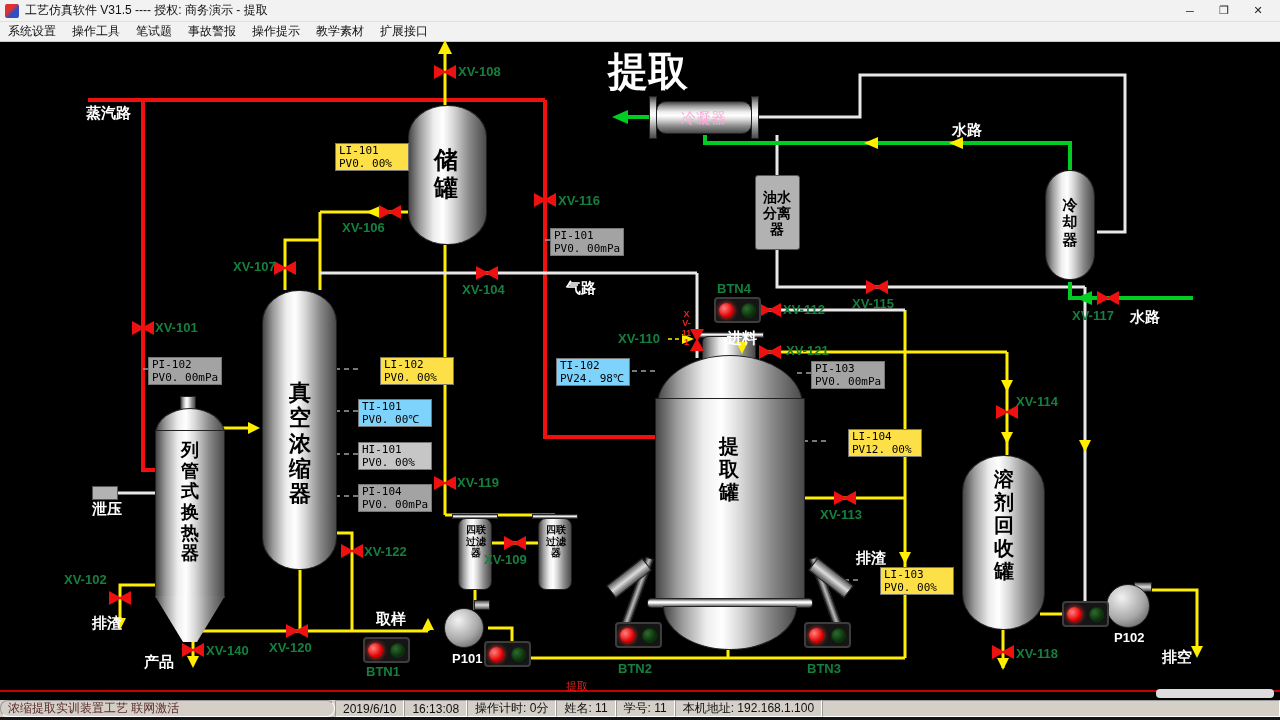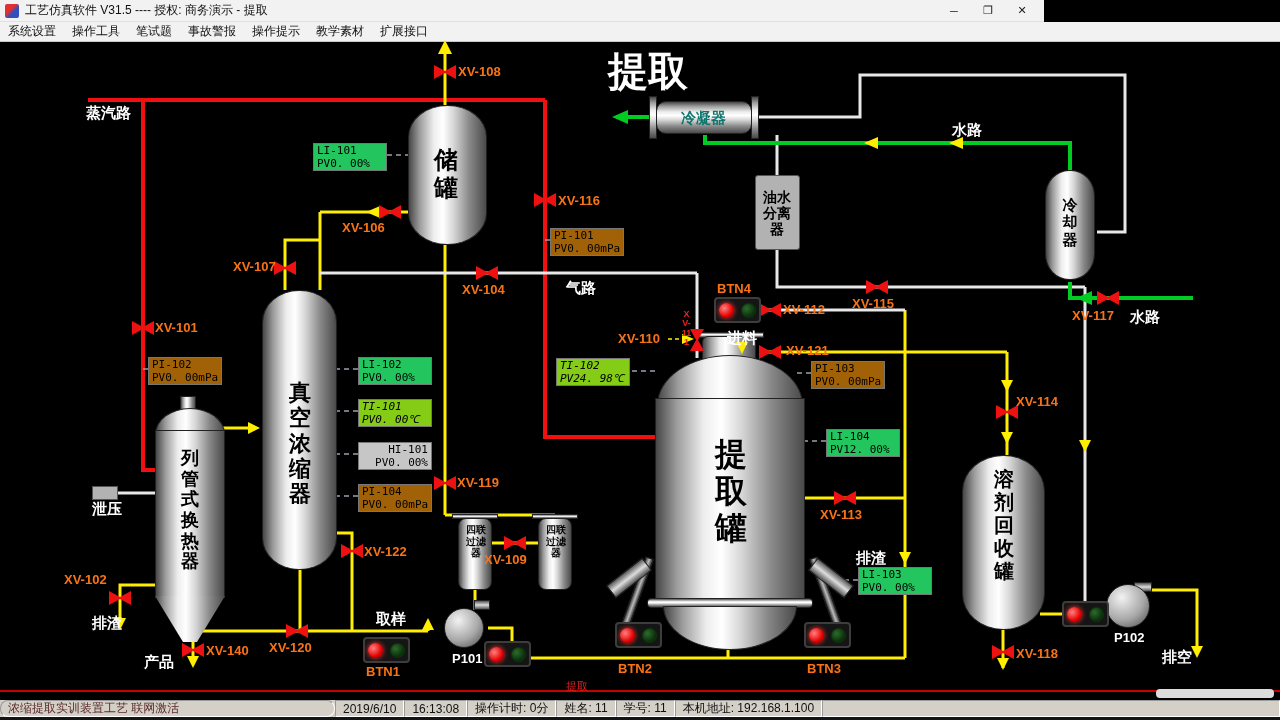--- a/index.html
+++ b/index.html
@@ -1,56 +1,56 @@
 <!DOCTYPE html>
 <html><head>
 <meta charset="utf-8">
 <style>
   html,body{margin:0;padding:0;background:#444;font-family:"Liberation Sans",sans-serif;}
   #root{position:relative;width:1280px;height:720px;overflow:hidden;background:#000;}
 
   
-  .titlebar{position:absolute;left:0;top:0;width:1044px;height:22px;background:#f2f2f2;display:flex;align-items:center;gap:6px;padding:0 5px;box-sizing:border-box;border-bottom:1px solid #e0e0e0;}
+  .titlebar{position:absolute;left:0;top:0;width:1280px;height:22px;background:#f2f2f2;display:flex;align-items:center;gap:6px;padding:0 5px;box-sizing:border-box;border-bottom:1px solid #e0e0e0;}
   .app-icon{width:14px;height:14px;border-radius:2px;background:linear-gradient(135deg,#e03030 0 40%,#3050c0 60% 100%);flex:0 0 auto;}
   .title-text{flex:1;font-size:12px;color:#101010;white-space:nowrap;overflow:hidden;}
   .winbtns{display:flex;height:100%;}
   .winbtn{width:34px;height:100%;display:flex;align-items:center;justify-content:center;font-size:11px;color:#222;}
   .menubar{position:absolute;left:0;top:22px;width:1280px;height:20px;background:#f2f2f2;border-bottom:1px solid #c8c8c8;display:flex;align-items:center;box-sizing:border-box;}
   .menu-item{font-size:12px;color:#101010;padding:0 8px;white-space:nowrap;}
   .canvas-bg{position:absolute;left:0;top:42px;width:1280px;height:658px;background:#000;}
 
   .pipes,.overlay{position:absolute;left:0;top:0;width:1280px;height:720px;pointer-events:none;}
 
   
   .vessel{position:absolute;background:linear-gradient(90deg,#474747,#9c9c9c 14%,#ededed 32%,#ffffff 44%,#d6d6d6 58%,#8a8a8a 78%,#4a4a4a);border:1px solid #222;box-sizing:border-box;}
   .vessel.h{background:linear-gradient(180deg,#474747,#9c9c9c 14%,#ededed 32%,#ffffff 44%,#d6d6d6 58%,#8a8a8a 78%,#4a4a4a);}
   .flat{position:absolute;background:#b2b2b2;border:1px solid #555;box-sizing:border-box;}
   .vtext{position:absolute;color:#000;font-weight:bold;text-align:center;word-break:break-all;line-height:1.15;}
-  .htext{position:absolute;color:#0f766e;font-weight:bold;white-space:nowrap;}
+  .htext{position:absolute;color:#f9a8d4;font-weight:normal;white-space:nowrap;}
   .leg{position:absolute;width:9px;background:linear-gradient(90deg,#333,#bbb,#333);border:1px solid #222;box-sizing:border-box;}
   .noz{position:absolute;height:16px;background:linear-gradient(0deg,#555,#ddd,#555);border:1px solid #222;box-sizing:border-box;}
   .pump{position:absolute;border-radius:50%;background:radial-gradient(circle at 35% 30%,#f2f2f2,#a8a8a8 55%,#525252 95%);border:1px solid #222;box-sizing:border-box;}
   .pumpout{position:absolute;background:linear-gradient(0deg,#555,#ddd,#555);border:1px solid #222;box-sizing:border-box;}
 
   
   .valve{position:absolute;width:22px;height:14px;background:#ee1111;clip-path:polygon(0 0,50% 43%,100% 0,100% 100%,50% 57%,0 100%);}
   .valve.vert{transform:rotate(90deg);}
-  .vtag{position:absolute;color:#f97316;font-weight:bold;font-size:13px;white-space:nowrap;}
+  .vtag{position:absolute;color:#15803d;font-weight:bold;font-size:13px;white-space:nowrap;}
   .flabel{position:absolute;color:#fff;font-weight:bold;font-size:15px;white-space:nowrap;}
   .btnbox{position:absolute;width:47px;height:26px;background:#151515;border:2px solid #3d3d3d;border-radius:4px;display:flex;align-items:center;justify-content:space-around;box-sizing:border-box;}
   .lamp{width:15px;height:15px;border-radius:50%;}
   .lamp.red{background:radial-gradient(circle at 35% 35%,#ff8080,#e60000 60%,#700000);box-shadow:0 0 5px #ff3333;}
   .lamp.green{background:radial-gradient(circle at 35% 35%,#2e6a2e,#0a2d0a 70%);border:1px solid #0a3a0a;box-sizing:border-box;}
 
   
   .inst{position:absolute;border:1px solid #777;color:#000;font-family:"DejaVu Sans Mono",monospace;font-size:11px;line-height:1.2;padding:0 3px;min-width:66px;}
   .inst .t,.inst .v{white-space:nowrap;}
-  .inst.level{background:#22c55e;}
-  .inst.pressure{background:#a16207;}
-  .inst.temp{background:#84cc16;font-style:italic;}
+  .inst.level{background:#fde047;margin-left:22px;}
+  .inst.pressure{background:#a3a3a3;}
+  .inst.temp{background:#7dd3fc;}
   .inst.other{background:#c6c6c6;}
 
   .bigtitle{position:absolute;left:608px;top:44px;color:#fff;font-size:40px;font-weight:bold;}
   .xv111{position:absolute;left:681px;top:310px;width:11px;color:#ee2222;font-size:9px;font-weight:bold;word-break:break-all;line-height:1.05;text-align:center;}
   .banner-line{position:absolute;left:0;top:690px;width:1280px;height:2px;background:#c40000;}
   .banner-text{position:absolute;left:566px;top:679px;color:#e02020;font-size:11px;}
   .scrollpill{position:absolute;left:1156px;top:689px;width:118px;height:9px;background:#dcdcdc;border-radius:4px;}
 
   
   .statusbar{position:absolute;left:0;top:700px;width:1280px;height:17px;background:#d4d0c8;display:flex;align-items:stretch;font-size:12px;color:#111;box-sizing:border-box;}
@@ -174,41 +174,41 @@
   <div class="vessel" style="left:1045px;top:170px;width:50px;height:110px;border-radius:24px/26px;"></div>
   <div class="vtext" style="left:1061px;top:196px;width:18px;font-size:15px;">冷却器</div>
 
   <div class="vessel" style="left:262px;top:290px;width:75px;height:280px;border-radius:37px/32px;"></div>
   <div class="vtext" style="left:287px;top:380px;width:26px;font-size:22px;">真空浓缩器</div>
 
   <div class="vessel" style="left:180px;top:396px;width:16px;height:14px;"></div>
   <div class="vessel" style="left:155px;top:408px;width:70px;height:26px;border-radius:35px 35px 0 0/26px 26px 0 0;"></div>
   <div class="vessel" style="left:155px;top:430px;width:70px;height:168px;"></div>
   <div class="vessel" style="left:155px;top:596px;width:70px;height:46px;border:none;clip-path:polygon(0 0,100% 0,60% 100%,40% 100%);"></div>
-  <div class="vtext" style="left:179px;top:440px;width:22px;font-size:18px;margin-top:8px;">列管式换热器</div>
+  <div class="vtext" style="left:179px;top:440px;width:22px;font-size:18px;">列管式换热器</div>
   <div class="flat" style="left:92px;top:486px;width:26px;height:14px;"></div>
 
   <div class="vessel h" style="left:452px;top:514px;width:46px;height:5px;"></div>
   <div class="vessel" style="left:458px;top:518px;width:34px;height:72px;border-radius:8px;"></div>
   <div class="vtext" style="left:465px;top:524px;width:22px;font-size:10px;">四联过滤器</div>
   <div class="vessel h" style="left:532px;top:514px;width:46px;height:5px;"></div>
   <div class="vessel" style="left:538px;top:518px;width:34px;height:72px;border-radius:8px;"></div>
   <div class="vtext" style="left:545px;top:524px;width:22px;font-size:10px;">四联过滤器</div>
 
   <div class="leg" style="left:630px;top:555px;height:90px;transform:rotate(20deg);"></div>
   <div class="leg" style="left:824px;top:555px;height:90px;transform:rotate(-20deg);"></div>
   <div class="noz" style="left:606px;top:570px;width:46px;transform:rotate(-38deg);"></div>
   <div class="noz" style="left:808px;top:570px;width:46px;transform:rotate(38deg);"></div>
   <div class="vessel h" style="left:694px;top:332px;width:70px;height:6px;"></div>
   <div class="vessel" style="left:702px;top:336px;width:54px;height:24px;border-radius:6px 6px 0 0;"></div>
   <div class="vessel" style="left:657px;top:355px;width:146px;height:50px;border-radius:73px 73px 0 0/50px 50px 0 0;border-bottom:none;"></div>
   <div class="vessel" style="left:655px;top:398px;width:150px;height:202px;"></div>
   <div class="vessel h" style="left:647px;top:598px;width:166px;height:10px;border-radius:4px;"></div>
   <div class="vessel" style="left:663px;top:606px;width:134px;height:44px;border-radius:0 0 67px 67px/0 0 44px 44px;"></div>
-  <div class="vtext" style="left:715px;top:436px;width:28px;font-size:32px;">提取罐</div>
+  <div class="vtext" style="left:715px;top:436px;width:28px;font-size:20px;font-family:Liberation Mono, monospace;">提取罐</div>
 
   <div class="vessel" style="left:962px;top:455px;width:83px;height:175px;border-radius:41px/36px;"></div>
   <div class="vtext" style="left:992px;top:468px;width:24px;font-size:20px;">溶剂回收罐</div>
 
   <div class="pumpout" style="left:474px;top:600px;width:16px;height:10px;"></div>
   <div class="pump" style="left:444px;top:608px;width:40px;height:40px;"></div>
   <div class="flabel" style="left:452px;top:651px;font-size:13px;">P101</div>
   <div class="pumpout" style="left:1134px;top:582px;width:18px;height:10px;"></div>
   <div class="pump" style="left:1106px;top:584px;width:44px;height:44px;"></div>
   <div class="flabel" style="left:1114px;top:630px;font-size:13px;">P102</div>
@@ -293,21 +293,21 @@
     <div class="v">PV0. 00mPa</div>
   </div>
   <div class="inst level" style="left:358px;top:357px;">
     <div class="t">LI-102</div>
     <div class="v">PV0. 00%</div>
   </div>
   <div class="inst temp" style="left:358px;top:399px;">
     <div class="t">TI-101</div>
     <div class="v">PV0. 00℃</div>
   </div>
-  <div class="inst other" style="left:358px;top:442px;text-align:right;">
+  <div class="inst other" style="left:358px;top:442px;">
     <div class="t">HI-101</div>
     <div class="v">PV0. 00%</div>
   </div>
   <div class="inst pressure" style="left:358px;top:484px;">
     <div class="t">PI-104</div>
     <div class="v">PV0. 00mPa</div>
   </div>
   <div class="inst temp" style="left:556px;top:358px;">
     <div class="t">TI-102</div>
     <div class="v">PV24. 98℃</div>

